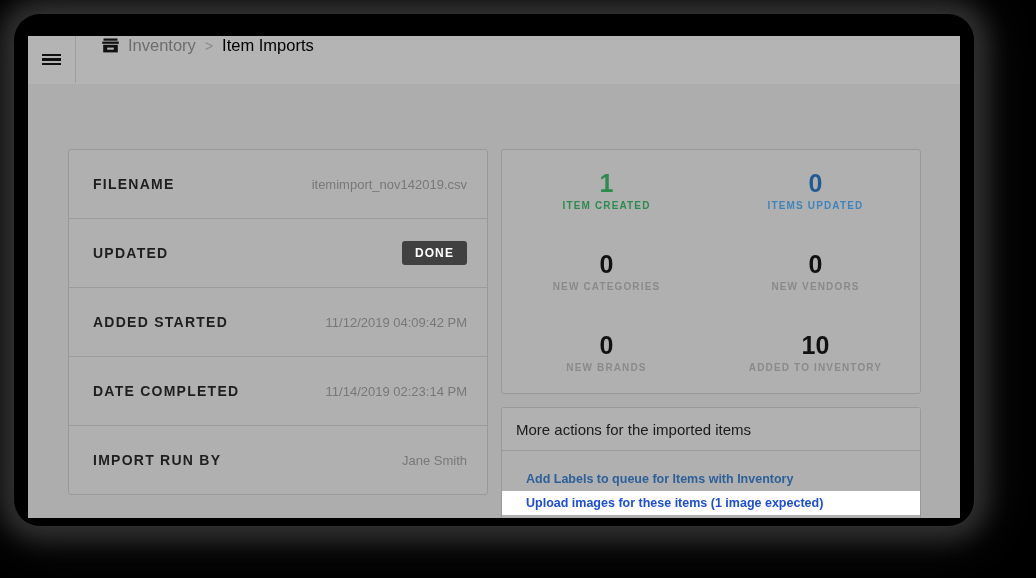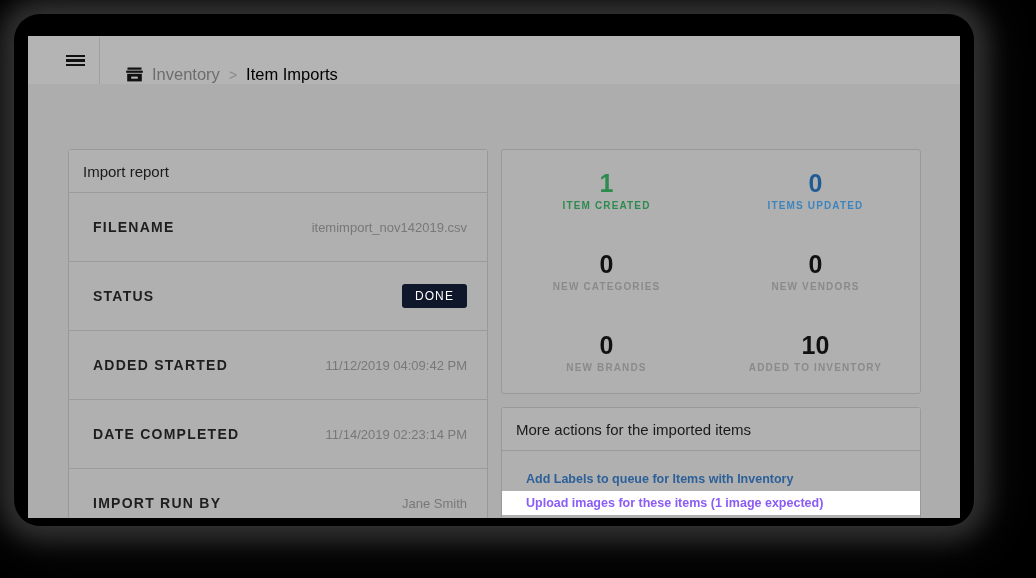--- a/index.html
+++ b/index.html
@@ -45,22 +45,21 @@
   
   #topbar {
     position: absolute;
     left: 0;
     top: 0;
     width: 932px;
     height: 48px;
     background: #b4b4b4;
     border-bottom: 1px solid #9e9e9e;
     display: flex;
-    align-items: flex-end;
-    padding-left: 24px;
+    align-items: flex-start;
   }
   #hamburger {
     width: 47px;
     height: 47px;
     display: flex;
     align-items: center;
     justify-content: center;
     border-right: 1px solid #a0a0a0;
     cursor: pointer;
   }
@@ -145,24 +144,24 @@
     font-weight: bold;
     letter-spacing: 1.25px;
     color: #1e1e1e;
   }
   .report-value {
     font-size: 13px;
     color: #787878;
     text-align: center;
   }
   .badge-done {
-    background: #0f172a;
+    background: #404040;
     color: #ffffff;
     font-size: 12px;
-    font-weight: normal;
+    font-weight: bold;
     letter-spacing: 1.1px;
     padding: 5px 13px;
     border-radius: 3px;
   }
 
   
   #stats-card {
     left: 473px;
     top: 65px;
     width: 418px;
@@ -215,21 +214,21 @@
   .action-row.first { margin-top: 16px; }
   .action-row.last { margin-bottom: 12px; }
   .action-row.highlight { background: #ffffff; }
   .action-link {
     font-size: 12.5px;
     font-weight: bold;
     color: #2d6099;
     text-decoration: none;
     cursor: pointer;
   }
-  .action-row.highlight .action-link { color: #8b5cf6; }
+  .action-row.highlight .action-link { color: #1d4ed8; }
 </style>
 </head>
 <body>
 
 <div id="screen">
 
   <div id="window-shadow"></div>
 
   <div id="window">
 
@@ -255,28 +254,27 @@
         <a class="crumb-link">Inventory</a>
         <span class="crumb-sep">&gt;</span>
         <span class="crumb-current">Item Imports</span>
       </div>
 
     </div>
 
     <div id="content">
 
       <div class="card" id="import-report-card">
-        <div class="card-head">Import report</div>
         <div id="report-rows">
             <div class="report-row">
               <span class="report-label">FILENAME</span>
               <span class="report-value">itemimport_nov142019.csv</span>
             </div>
             <div class="report-row">
-              <span class="report-label">STATUS</span>
+              <span class="report-label">UPDATED</span>
               <span class="badge-done">DONE</span>
             </div>
             <div class="report-row">
               <span class="report-label">ADDED STARTED</span>
               <span class="report-value">11/12/2019 04:09:42 PM</span>
             </div>
             <div class="report-row">
               <span class="report-label">DATE COMPLETED</span>
               <span class="report-value">11/14/2019 02:23:14 PM</span>
             </div>

